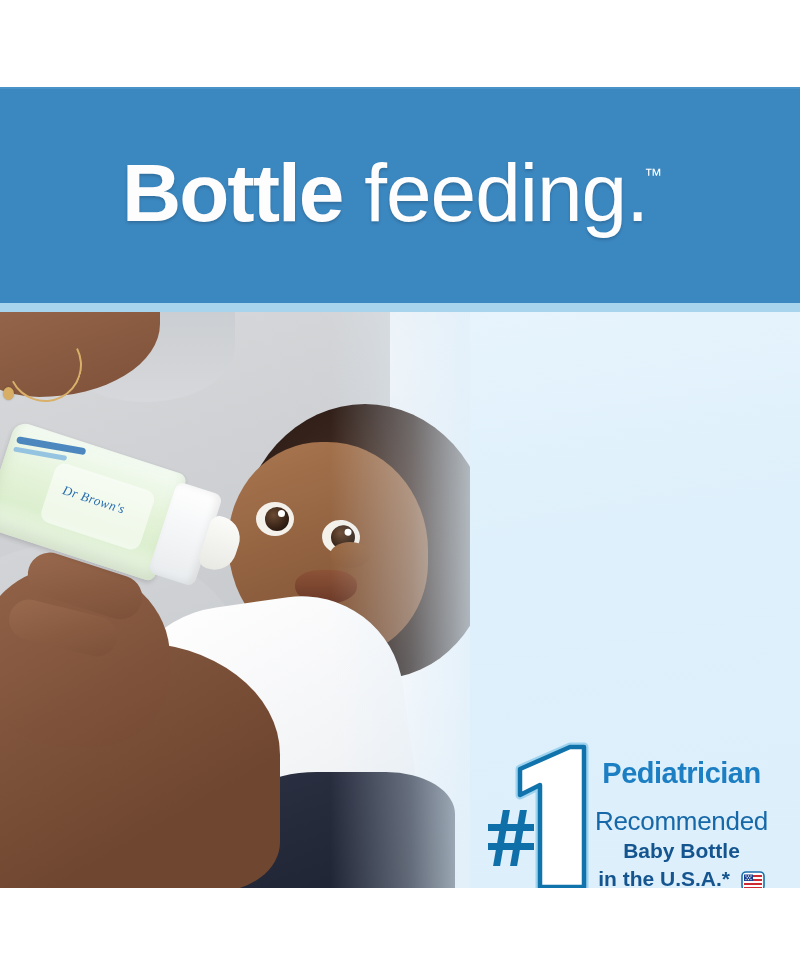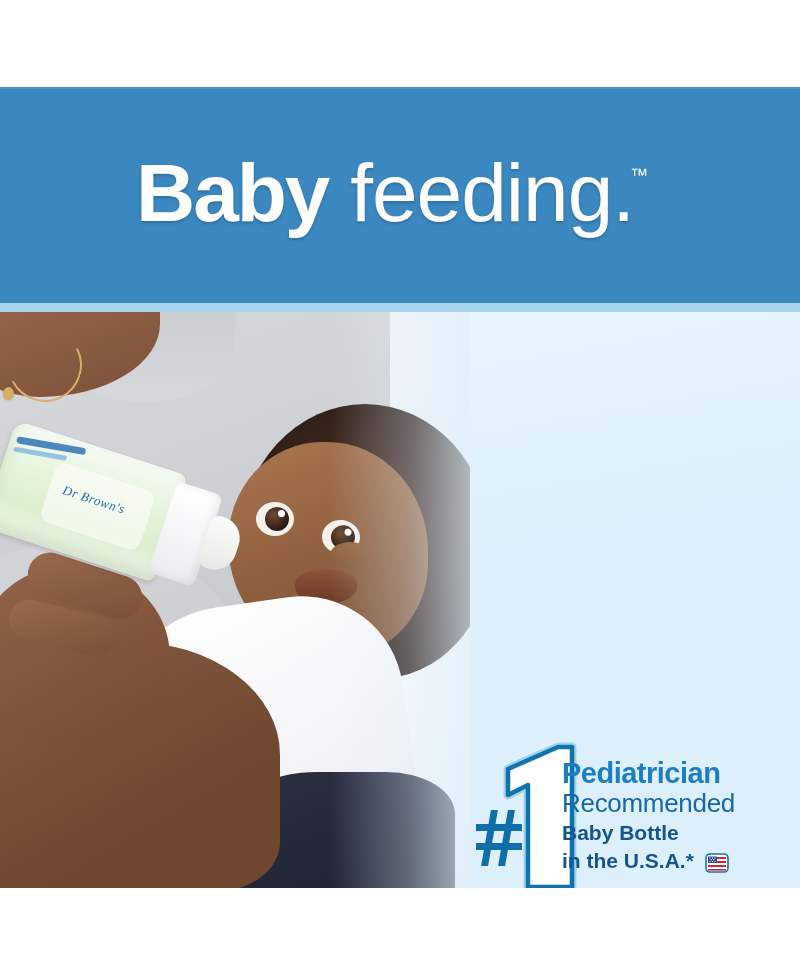--- a/index.html
+++ b/index.html
@@ -96,43 +96,43 @@
   .bottle-collar{position:absolute;left:172px;top:8px;width:48px;height:96px;border-radius:8px;
       background:linear-gradient(180deg,#ffffff,#e9ecee);box-shadow:inset -4px 0 8px rgba(0,0,0,.08);}
   .nipple{position:absolute;left:216px;top:28px;width:34px;height:54px;border-radius:10px 22px 22px 10px;
       background:linear-gradient(180deg,#fbfbf9,#e9e9e4);}
 
   
   .photo-fade{position:absolute;left:330px;top:0;width:180px;height:576px;
       background:linear-gradient(90deg,rgba(223,240,251,0) 0%,rgba(226,241,252,.35) 45%,#e0f0fb 100%);}
 
   
-  .claim{position:absolute;left:476px;top:425px;width:300px;height:175px;}
+  .claim{position:absolute;left:488px;top:425px;width:300px;height:175px;text-align:center;}
   .hash{position:absolute;left:0;top:73px;width:46px;height:56px;}
   .hash span{position:absolute;background:#0f6fa8;}
   .num1{position:absolute;left:26px;top:2px;width:92px;height:156px;}
   .claim-lines{position:absolute;left:86px;top:22px;width:215px;}
   .l-ped{font-size:29px;font-weight:bold;color:#1d7fc3;line-height:1;letter-spacing:-.5px;}
-  .l-rec{font-size:26px;font-weight:400;color:#1668a8;line-height:1.05;letter-spacing:-.3px;margin-top:2px;}
+  .l-rec{font-size:26px;font-weight:400;color:#1668a8;line-height:1.05;letter-spacing:-.3px;margin-top:20px;}
   .l-bb{font-size:21px;font-weight:bold;color:#14548f;line-height:1.12;margin-top:4px;}
   .flagwrap{display:inline-block;vertical-align:-5px;margin-left:5px;}
 
   
   .bottom-white{position:absolute;left:0;top:888px;width:800px;height:89px;background:#ffffff;}
 </style>
 </head>
 <body>
 
 <div class="page">
 
   <div class="top-gap"></div>
 
   <div class="banner">
     <div class="banner-text">
-      <span class="bt-bold">Baby</span><span class="bt-light"> feeding.</span><span class="bt-tm">™</span>
+      <span class="bt-bold">Bottle</span><span class="bt-light"> feeding.</span><span class="bt-tm">™</span>
     </div>
   </div>
   <div class="banner-strip"></div>
 
   <div class="stage">
 
     <div class="photo">
       <div class="photo-bg"></div>
       <div class="chair"></div>
 

